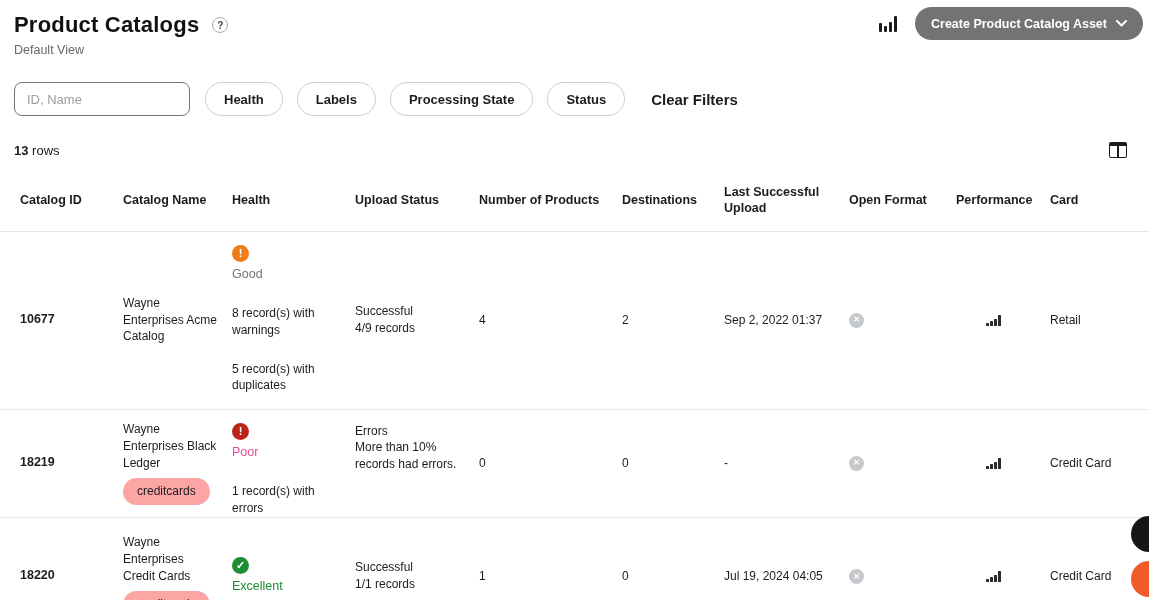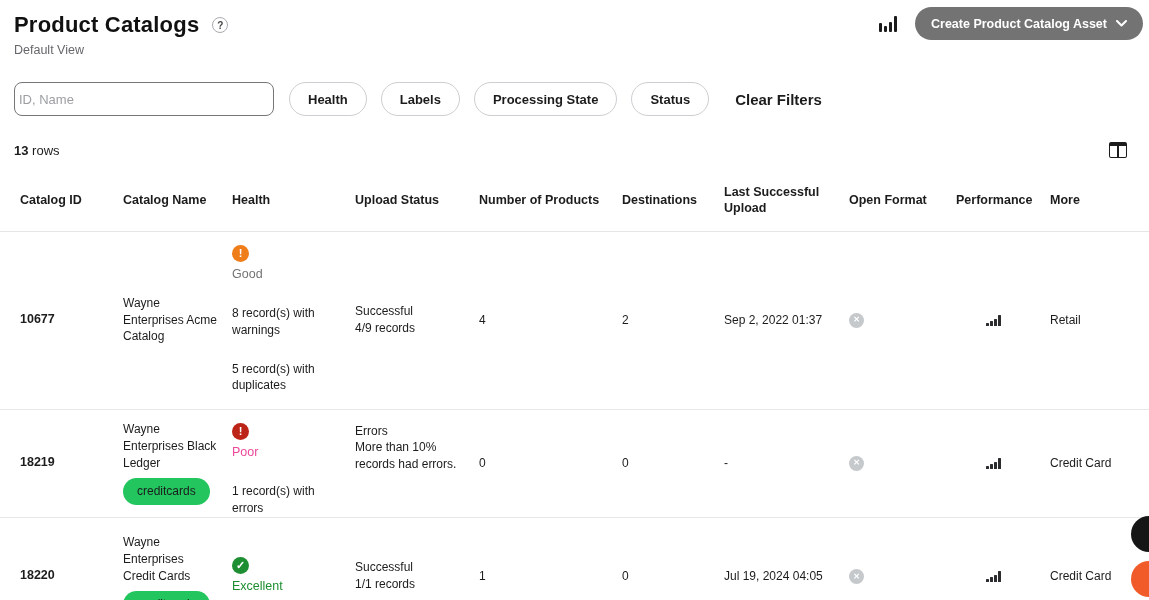--- a/index.html
+++ b/index.html
@@ -23,22 +23,22 @@
   .chart-icon { display:flex; align-items:flex-end; gap:2px; height:20px; cursor:pointer; padding-bottom:2px; }
   .chart-icon i { display:block; width:3px; background:#1c1c1c; border-radius:1px; }
   .create-btn {
     display:flex; align-items:center; gap:9px; background:#737373; color:#fff;
     border:none; border-radius:17px; height:33px; padding:0 16px;
     font-size:12.5px; font-weight:700; font-family:"Liberation Sans",sans-serif; cursor:pointer;
   }
   
   .filter-bar { display:flex; align-items:center; margin:20px 14px 0 14px; gap:15px; }
   .search-input {
-    width:260px; height:34px; border:1px solid #747678; border-radius:8px;
-    padding:0 4px; font-size:13px; font-family:"Liberation Sans",sans-serif; color:#1c1c1c;
+    width:176px; height:34px; border:1px solid #747678; border-radius:8px;
+    padding:0 12px; font-size:13px; font-family:"Liberation Sans",sans-serif; color:#1c1c1c;
   }
   .search-input::placeholder { color:#9b9ea2; }
   .pill-group { display:flex; align-items:center; gap:14px; }
   .pill {
     height:34px; border:1px solid #ccced1; background:#fff; border-radius:17px;
     padding:0 18px; font-size:13px; font-weight:700; color:#1c1c1c;
     font-family:"Liberation Sans",sans-serif; cursor:pointer;
   }
   .clear-filters { margin-left:11px; font-size:15px; font-weight:700; color:#1c1c1c; cursor:pointer; }
   
@@ -67,21 +67,21 @@
   .cell {
     display:flex; flex-direction:column; justify-content:center; align-items:flex-start;
     padding-right:14px; font-size:12px; color:#1c1c1c; line-height:1.4;
   }
   .trow:nth-child(1) { min-height:178px; }
   .trow:nth-child(2) { min-height:105px; }
   .trow:nth-child(3) { min-height:118px; }
   .id-text { font-size:12.5px; font-weight:700; }
   .name-text { font-size:12px; }
   .tag-pill {
-    margin-top:7px; background:#22c55e; border-radius:14px; padding:5px 14px;
+    margin-top:7px; background:#fca5a5; border-radius:14px; padding:5px 14px;
     font-size:12px; color:#1c1c1c; display:inline-block;
   }
   .cell-health.has-notes, .cell-upload.has-note { justify-content:flex-start; padding-top:13px; }
   .health-icon {
     width:17px; height:17px; border-radius:50%; color:#fff; font-size:11px; font-weight:700;
     display:flex; align-items:center; justify-content:center; line-height:1;
   }
   .health-label { margin-top:4px; font-size:12.5px; }
   .health-note { margin-top:22px; }
   .upload-note { }
@@ -146,21 +146,21 @@
   <div class="grid thead">
       <div class="hcell">Catalog ID</div>
       <div class="hcell">Catalog Name</div>
       <div class="hcell">Health</div>
       <div class="hcell">Upload Status</div>
       <div class="hcell">Number of Products</div>
       <div class="hcell">Destinations</div>
       <div class="hcell">Last Successful Upload</div>
       <div class="hcell">Open Format</div>
       <div class="hcell">Performance</div>
-      <div class="hcell">More</div>
+      <div class="hcell">Card</div>
     </div>
   <div id="tbody">
   <div class="grid trow">
     <div class="cell">
       <span class="id-text">10677</span>
     </div>
     <div class="cell">
       <div class="name-text">Wayne Enterprises Acme Catalog</div>
 
     </div>

